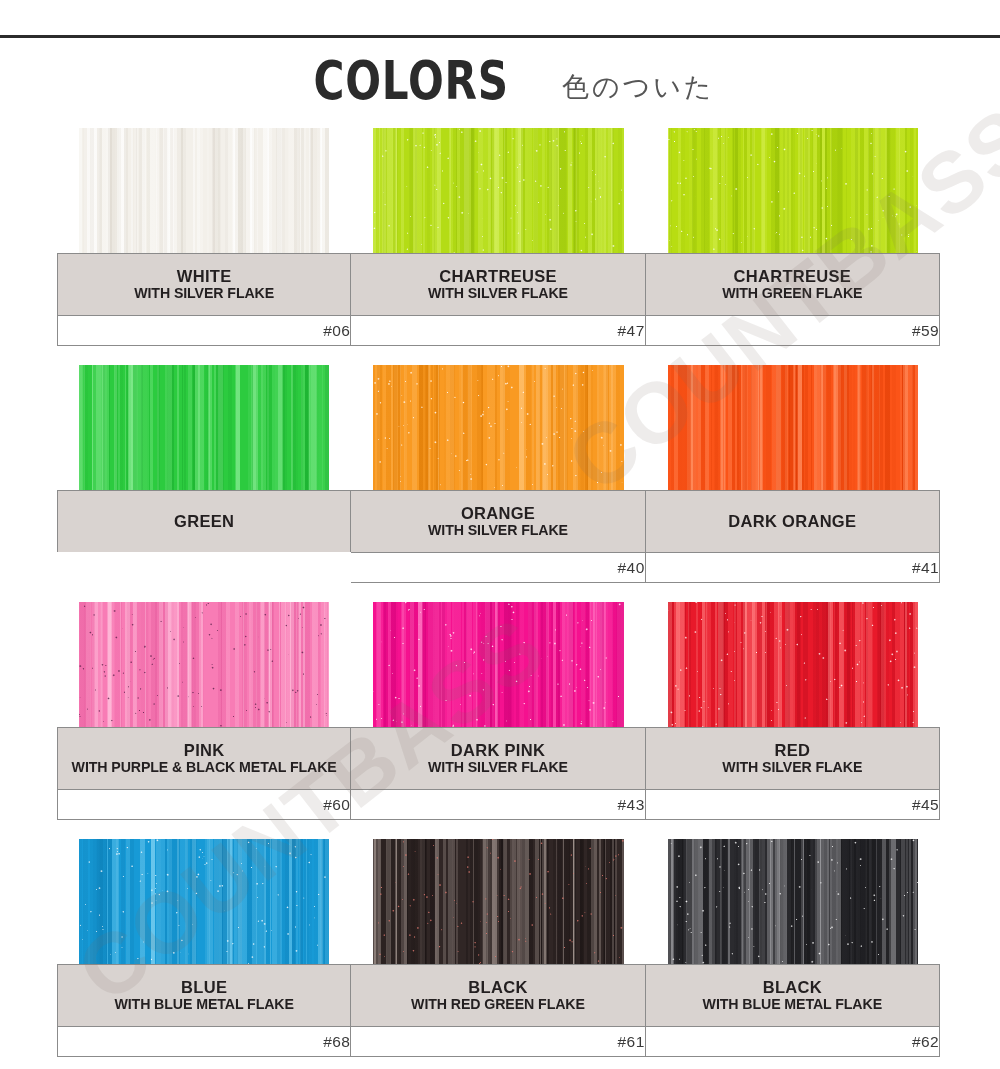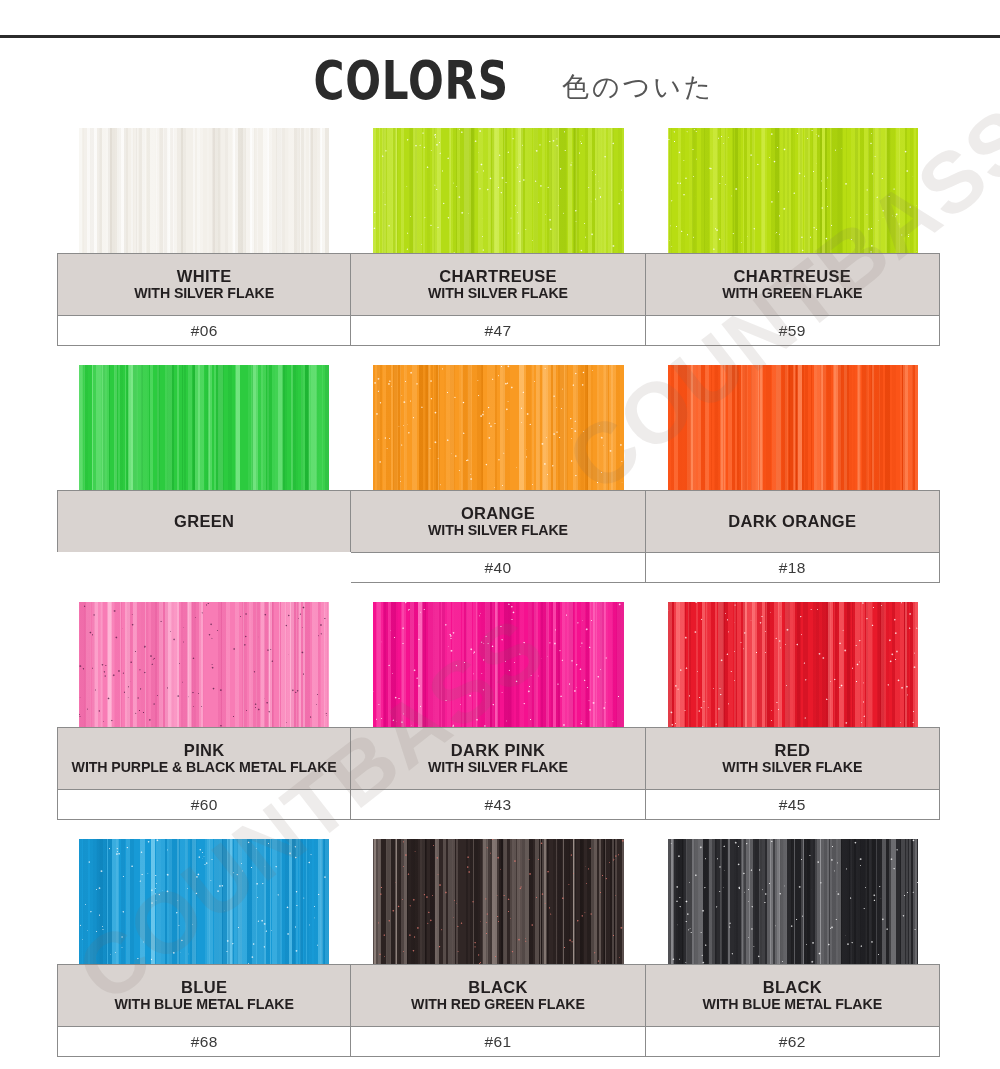--- a/index.html
+++ b/index.html
@@ -149,21 +149,21 @@
     white-space: nowrap;
   }
   .color-desc:empty { display: none; }
 
   .code-box {
     border: 1px solid #8b8b8b;
     background: #ffffff;
     height: 31px;
     display: flex;
     align-items: center;
-    justify-content: center;
+    justify-content: flex-end;
     box-sizing: border-box;
   }
   .code-text {
     font-size: 15.5px;
     color: #3a3a3a;
     letter-spacing: 0.4px;
   }
 
   
   .color-cell:not(:first-child) .label-box,
@@ -261,21 +261,21 @@
         <div class="swatch-wrap">
           <div class="swatch" style="background: rgb(251, 84, 24);">
             <div class="strands" style="background: linear-gradient(90deg, rgb(251, 84, 24) 0%, rgb(251, 84, 24) 0.3%, rgb(251, 84, 24) 0.3%, rgb(251, 84, 24) 1.37%, rgb(241, 76, 17) 1.37%, rgb(241, 76, 17) 2.44%, rgb(253, 119, 67) 2.44%, rgb(253, 119, 67) 4.07%, rgb(240, 74, 16) 4.07%, rgb(240, 74, 16) 5.53%, rgb(251, 84, 24) 5.53%, rgb(251, 84, 24) 6.63%, rgb(240, 74, 16) 6.63%, rgb(240, 74, 16) 7.64%, rgb(240, 74, 16) 7.64%, rgb(240, 74, 16) 9.39%, rgb(254, 133, 85) 9.39%, rgb(254, 133, 85) 9.83%, rgb(245, 78, 19) 9.83%, rgb(245, 78, 19) 11.35%, rgb(251, 84, 24) 11.35%, rgb(251, 84, 24) 12.23%, rgb(251, 84, 24) 12.23%, rgb(251, 84, 24) 13.25%, rgb(236, 71, 13) 13.25%, rgb(236, 71, 13) 14.89%, rgb(253, 122, 71) 14.89%, rgb(253, 122, 71) 15.4%, rgb(251, 84, 24) 15.4%, rgb(251, 84, 24) 16.25%, rgb(251, 84, 24) 16.25%, rgb(251, 84, 24) 17.06%, rgb(235, 70, 12) 17.06%, rgb(235, 70, 12) 17.77%, rgb(251, 84, 24) 17.77%, rgb(251, 84, 24) 18.82%, rgb(243, 77, 18) 18.82%, rgb(243, 77, 18) 20.66%, rgb(254, 127, 77) 20.66%, rgb(254, 127, 77) 21.85%, rgb(251, 84, 24) 21.85%, rgb(251, 84, 24) 22.44%, rgb(254, 126, 76) 22.44%, rgb(254, 126, 76) 23.22%, rgb(251, 84, 24) 23.22%, rgb(251, 84, 24) 24.06%, rgb(253, 119, 67) 24.06%, rgb(253, 119, 67) 25.7%, rgb(231, 66, 9) 25.7%, rgb(231, 66, 9) 26.82%, rgb(251, 84, 24) 26.82%, rgb(251, 84, 24) 27.54%, rgb(235, 70, 12) 27.54%, rgb(235, 70, 12) 29.37%, rgb(255, 143, 97) 29.37%, rgb(255, 143, 97) 29.64%, rgb(253, 115, 62) 29.64%, rgb(253, 115, 62) 30.63%, rgb(252, 106, 51) 30.63%, rgb(252, 106, 51) 31.9%, rgb(251, 84, 24) 31.9%, rgb(251, 84, 24) 32.78%, rgb(251, 84, 24) 32.78%, rgb(251, 84, 24) 33.38%, rgb(254, 129, 80) 33.38%, rgb(254, 129, 80) 35.18%, rgb(254, 138, 91) 35.18%, rgb(254, 138, 91) 36.4%, rgb(244, 78, 19) 36.4%, rgb(244, 78, 19) 36.85%, rgb(254, 137, 90) 36.85%, rgb(254, 137, 90) 37.97%, rgb(244, 78, 19) 37.97%, rgb(244, 78, 19) 39.23%, rgb(238, 73, 15) 39.23%, rgb(238, 73, 15) 41.05%, rgb(251, 84, 24) 41.05%, rgb(251, 84, 24) 43.18%, rgb(254, 139, 92) 43.18%, rgb(254, 139, 92) 45.26%, rgb(240, 74, 16) 45.26%, rgb(240, 74, 16) 45.68%, rgb(232, 67, 10) 45.68%, rgb(232, 67, 10) 47.55%, rgb(251, 84, 24) 47.55%, rgb(251, 84, 24) 48.43%, rgb(229, 65, 8) 48.43%, rgb(229, 65, 8) 49.83%, rgb(253, 119, 67) 49.83%, rgb(253, 119, 67) 50.77%, rgb(227, 63, 6) 50.77%, rgb(227, 63, 6) 52.02%, rgb(255, 146, 101) 52.02%, rgb(255, 146, 101) 53.74%, rgb(244, 78, 19) 53.74%, rgb(244, 78, 19) 54.99%, rgb(232, 67, 10) 54.99%, rgb(232, 67, 10) 55.89%, rgb(251, 84, 24) 55.89%, rgb(251, 84, 24) 57.31%, rgb(227, 63, 6) 57.31%, rgb(227, 63, 6) 57.59%, rgb(251, 84, 24) 57.59%, rgb(251, 84, 24) 58.3%, rgb(255, 141, 94) 58.3%, rgb(255, 141, 94) 59.6%, rgb(254, 129, 79) 59.6%, rgb(254, 129, 79) 61.41%, rgb(255, 140, 93) 61.41%, rgb(255, 140, 93) 61.99%, rgb(241, 75, 16) 61.99%, rgb(241, 75, 16) 63.75%, rgb(234, 69, 11) 63.75%, rgb(234, 69, 11) 65.22%, rgb(251, 84, 24) 65.22%, rgb(251, 84, 24) 66.25%, rgb(254, 134, 86) 66.25%, rgb(254, 134, 86) 66.53%, rgb(254, 125, 75) 66.53%, rgb(254, 125, 75) 67.96%, rgb(232, 67, 10) 67.96%, rgb(232, 67, 10) 69.74%, rgb(235, 70, 12) 69.74%, rgb(235, 70, 12) 70.32%, rgb(253, 122, 71) 70.32%, rgb(253, 122, 71) 71.78%, rgb(244, 78, 19) 71.78%, rgb(244, 78, 19) 73.69%, rgb(251, 84, 24) 73.69%, rgb(251, 84, 24) 75.67%, rgb(253, 123, 72) 75.67%, rgb(253, 123, 72) 76.72%, rgb(251, 84, 24) 76.72%, rgb(251, 84, 24) 77.01%, rgb(251, 84, 24) 77.01%, rgb(251, 84, 24) 77.65%, rgb(233, 68, 11) 77.65%, rgb(233, 68, 11) 79.59%, rgb(242, 76, 17) 79.59%, rgb(242, 76, 17) 80.11%, rgb(251, 84, 24) 80.11%, rgb(251, 84, 24) 81.3%, rgb(238, 72, 14) 81.3%, rgb(238, 72, 14) 82.99%, rgb(235, 70, 12) 82.99%, rgb(235, 70, 12) 84.7%, rgb(251, 84, 24) 84.7%, rgb(251, 84, 24) 86.61%, rgb(240, 75, 16) 86.61%, rgb(240, 75, 16) 88.64%, rgb(228, 63, 7) 88.64%, rgb(228, 63, 7) 88.93%, rgb(251, 84, 24) 88.93%, rgb(251, 84, 24) 89.94%, rgb(251, 84, 24) 89.94%, rgb(251, 84, 24) 91.86%, rgb(251, 84, 24) 91.86%, rgb(251, 84, 24) 93.04%, rgb(251, 84, 24) 93.04%, rgb(251, 84, 24) 93.45%, rgb(230, 65, 9) 93.45%, rgb(230, 65, 9) 94.13%, rgb(254, 131, 83) 94.13%, rgb(254, 131, 83) 94.91%, rgb(253, 121, 70) 94.91%, rgb(253, 121, 70) 95.99%, rgb(253, 111, 57) 95.99%, rgb(253, 111, 57) 98%, rgb(251, 84, 24) 98%, rgb(251, 84, 24) 99.92%, rgb(254, 134, 86) 99.92%, rgb(254, 134, 86) 100%);"></div>
             <div class="strands2" style="background: linear-gradient(90deg, rgb(251, 84, 24) 0%, rgb(251, 84, 24) 0.84%, rgb(251, 84, 24) 0.84%, rgb(251, 84, 24) 2.96%, rgb(251, 84, 24) 2.96%, rgb(251, 84, 24) 3.49%, rgb(251, 84, 24) 3.49%, rgb(251, 84, 24) 4.71%, rgb(251, 84, 24) 4.71%, rgb(251, 84, 24) 5.44%, rgb(251, 84, 24) 5.44%, rgb(251, 84, 24) 5.72%, rgb(239, 73, 15) 5.72%, rgb(239, 73, 15) 6.6%, rgb(233, 68, 11) 6.6%, rgb(233, 68, 11) 6.88%, rgb(251, 84, 24) 6.88%, rgb(251, 84, 24) 7.59%, rgb(253, 120, 68) 7.59%, rgb(253, 120, 68) 8.98%, rgb(255, 139, 92) 8.98%, rgb(255, 139, 92) 11.12%, rgb(254, 123, 73) 11.12%, rgb(254, 123, 73) 12.1%, rgb(254, 138, 91) 12.1%, rgb(254, 138, 91) 13.17%, rgb(251, 84, 24) 13.17%, rgb(251, 84, 24) 15.23%, rgb(254, 137, 90) 15.23%, rgb(254, 137, 90) 16.42%, rgb(251, 84, 24) 16.42%, rgb(251, 84, 24) 18.5%, rgb(240, 74, 16) 18.5%, rgb(240, 74, 16) 19.83%, rgb(251, 84, 24) 19.83%, rgb(251, 84, 24) 21.08%, rgb(254, 137, 90) 21.08%, rgb(254, 137, 90) 22.97%, rgb(251, 84, 24) 22.97%, rgb(251, 84, 24) 24.48%, rgb(251, 84, 24) 24.48%, rgb(251, 84, 24) 25.25%, rgb(251, 84, 24) 25.25%, rgb(251, 84, 24) 25.71%, rgb(251, 84, 24) 25.71%, rgb(251, 84, 24) 26.93%, rgb(253, 113, 59) 26.93%, rgb(253, 113, 59) 27.41%, rgb(239, 74, 15) 27.41%, rgb(239, 74, 15) 28.51%, rgb(251, 84, 24) 28.51%, rgb(251, 84, 24) 29.97%, rgb(232, 67, 10) 29.97%, rgb(232, 67, 10) 31.62%, rgb(252, 101, 45) 31.62%, rgb(252, 101, 45) 33.12%, rgb(227, 63, 6) 33.12%, rgb(227, 63, 6) 33.52%, rgb(245, 79, 20) 33.52%, rgb(245, 79, 20) 34.9%, rgb(251, 84, 24) 34.9%, rgb(251, 84, 24) 35.93%, rgb(254, 133, 85) 35.93%, rgb(254, 133, 85) 36.79%, rgb(254, 128, 78) 36.79%, rgb(254, 128, 78) 37.7%, rgb(251, 84, 24) 37.7%, rgb(251, 84, 24) 38.74%, rgb(251, 84, 24) 38.74%, rgb(251, 84, 24) 39.9%, rgb(251, 84, 24) 39.9%, rgb(251, 84, 24) 41.69%, rgb(253, 114, 61) 41.69%, rgb(253, 114, 61) 43.38%, rgb(240, 75, 16) 43.38%, rgb(240, 75, 16) 45.35%, rgb(251, 84, 24) 45.35%, rgb(251, 84, 24) 46.55%, rgb(251, 84, 24) 46.55%, rgb(251, 84, 24) 46.92%, rgb(254, 124, 73) 46.92%, rgb(254, 124, 73) 47.92%, rgb(229, 64, 7) 47.92%, rgb(229, 64, 7) 48.86%, rgb(242, 76, 17) 48.86%, rgb(242, 76, 17) 50.47%, rgb(253, 113, 60) 50.47%, rgb(253, 113, 60) 51.24%, rgb(228, 63, 7) 51.24%, rgb(228, 63, 7) 51.77%, rgb(252, 102, 47) 51.77%, rgb(252, 102, 47) 53.71%, rgb(227, 63, 6) 53.71%, rgb(227, 63, 6) 54.51%, rgb(251, 84, 24) 54.51%, rgb(251, 84, 24) 56.31%, rgb(251, 84, 24) 56.31%, rgb(251, 84, 24) 58.24%, rgb(251, 84, 24) 58.24%, rgb(251, 84, 24) 59.19%, rgb(251, 84, 24) 59.19%, rgb(251, 84, 24) 60.77%, rgb(240, 74, 16) 60.77%, rgb(240, 74, 16) 61.07%, rgb(254, 125, 75) 61.07%, rgb(254, 125, 75) 63.17%, rgb(251, 84, 24) 63.17%, rgb(251, 84, 24) 65.02%, rgb(251, 84, 24) 65.02%, rgb(251, 84, 24) 65.95%, rgb(255, 143, 97) 65.95%, rgb(255, 143, 97) 67.25%, rgb(253, 121, 70) 67.25%, rgb(253, 121, 70) 69.29%, rgb(244, 78, 19) 69.29%, rgb(244, 78, 19) 70.35%, rgb(228, 64, 7) 70.35%, rgb(228, 64, 7) 71.07%, rgb(227, 63, 6) 71.07%, rgb(227, 63, 6) 72.43%, rgb(251, 84, 24) 72.43%, rgb(251, 84, 24) 74.07%, rgb(245, 79, 20) 74.07%, rgb(245, 79, 20) 74.68%, rgb(251, 84, 24) 74.68%, rgb(251, 84, 24) 75.92%, rgb(254, 133, 85) 75.92%, rgb(254, 133, 85) 76.37%, rgb(253, 114, 61) 76.37%, rgb(253, 114, 61) 77.27%, rgb(251, 84, 24) 77.27%, rgb(251, 84, 24) 78.56%, rgb(251, 84, 24) 78.56%, rgb(251, 84, 24) 79.26%, rgb(252, 103, 48) 79.26%, rgb(252, 103, 48) 80.37%, rgb(236, 71, 13) 80.37%, rgb(236, 71, 13) 81.46%, rgb(255, 142, 96) 81.46%, rgb(255, 142, 96) 82.54%, rgb(251, 84, 24) 82.54%, rgb(251, 84, 24) 84.49%, rgb(253, 112, 58) 84.49%, rgb(253, 112, 58) 85%, rgb(229, 64, 8) 85%, rgb(229, 64, 8) 86.12%, rgb(251, 84, 24) 86.12%, rgb(251, 84, 24) 86.86%, rgb(229, 65, 8) 86.86%, rgb(229, 65, 8) 88.68%, rgb(251, 84, 24) 88.68%, rgb(251, 84, 24) 89.46%, rgb(242, 76, 17) 89.46%, rgb(242, 76, 17) 91.07%, rgb(251, 84, 24) 91.07%, rgb(251, 84, 24) 92.72%, rgb(253, 109, 56) 92.72%, rgb(253, 109, 56) 93.69%, rgb(231, 67, 9) 93.69%, rgb(231, 67, 9) 93.99%, rgb(233, 68, 11) 93.99%, rgb(233, 68, 11) 94.74%, rgb(254, 129, 80) 94.74%, rgb(254, 129, 80) 96.05%, rgb(251, 84, 24) 96.05%, rgb(251, 84, 24) 97.47%, rgb(228, 63, 7) 97.47%, rgb(228, 63, 7) 98.82%, rgb(253, 121, 70) 98.82%, rgb(253, 121, 70) 100%); opacity: 0.45;"></div>
           </div>
         </div>
         <div class="label-box single">
           <div class="color-name">DARK ORANGE</div>
         </div>
         <div class="code-box">
-          <span class="code-text">#18</span>
+          <span class="code-text">#41</span>
         </div>
       </div>
     </div>
     <div class="color-row">
       <div class="color-cell">
         <div class="swatch-wrap">
           <div class="swatch" style="background: rgb(248, 124, 181);">
             <div class="strands" style="background: linear-gradient(90deg, rgb(248, 124, 181) 0%, rgb(248, 124, 181) 0.55%, rgb(242, 113, 173) 0.55%, rgb(242, 113, 173) 2.11%, rgb(238, 107, 168) 2.11%, rgb(238, 107, 168) 3.91%, rgb(238, 105, 167) 3.91%, rgb(238, 105, 167) 4.56%, rgb(241, 112, 172) 4.56%, rgb(241, 112, 172) 6.32%, rgb(250, 144, 193) 6.32%, rgb(250, 144, 193) 8.46%, rgb(251, 155, 199) 8.46%, rgb(251, 155, 199) 9.79%, rgb(248, 124, 181) 9.79%, rgb(248, 124, 181) 11.44%, rgb(254, 179, 212) 11.44%, rgb(254, 179, 212) 13.36%, rgb(248, 124, 181) 13.36%, rgb(248, 124, 181) 14.41%, rgb(242, 112, 173) 14.41%, rgb(242, 112, 173) 16.25%, rgb(252, 163, 204) 16.25%, rgb(252, 163, 204) 16.76%, rgb(237, 105, 167) 16.76%, rgb(237, 105, 167) 17.17%, rgb(248, 124, 181) 17.17%, rgb(248, 124, 181) 18.24%, rgb(254, 185, 216) 18.24%, rgb(254, 185, 216) 20.35%, rgb(248, 124, 181) 20.35%, rgb(248, 124, 181) 21.63%, rgb(248, 124, 181) 21.63%, rgb(248, 124, 181) 22.45%, rgb(248, 124, 181) 22.45%, rgb(248, 124, 181) 22.81%, rgb(254, 181, 214) 22.81%, rgb(254, 181, 214) 23.2%, rgb(248, 124, 181) 23.2%, rgb(248, 124, 181) 24.16%, rgb(248, 124, 181) 24.16%, rgb(248, 124, 181) 26.31%, rgb(242, 113, 173) 26.31%, rgb(242, 113, 173) 27.46%, rgb(248, 124, 181) 27.46%, rgb(248, 124, 181) 28.68%, rgb(250, 142, 191) 28.68%, rgb(250, 142, 191) 29%, rgb(235, 101, 164) 29%, rgb(235, 101, 164) 31.01%, rgb(248, 124, 181) 31.01%, rgb(248, 124, 181) 31.93%, rgb(253, 168, 207) 31.93%, rgb(253, 168, 207) 33.6%, rgb(238, 107, 168) 33.6%, rgb(238, 107, 168) 35.74%, rgb(255, 191, 220) 35.74%, rgb(255, 191, 220) 37.4%, rgb(253, 173, 209) 37.4%, rgb(253, 173, 209) 38.04%, rgb(248, 124, 181) 38.04%, rgb(248, 124, 181) 39.28%, rgb(252, 159, 201) 39.28%, rgb(252, 159, 201) 40.14%, rgb(248, 124, 181) 40.14%, rgb(248, 124, 181) 40.71%, rgb(234, 99, 163) 40.71%, rgb(234, 99, 163) 41.43%, rgb(248, 124, 181) 41.43%, rgb(248, 124, 181) 43.29%, rgb(254, 187, 217) 43.29%, rgb(254, 187, 217) 44.05%, rgb(252, 161, 202) 44.05%, rgb(252, 161, 202) 45.22%, rgb(240, 110, 171) 45.22%, rgb(240, 110, 171) 46.89%, rgb(248, 124, 181) 46.89%, rgb(248, 124, 181) 47.91%, rgb(248, 124, 181) 47.91%, rgb(248, 124, 181) 48.88%, rgb(252, 160, 202) 48.88%, rgb(252, 160, 202) 49.46%, rgb(244, 117, 176) 49.46%, rgb(244, 117, 176) 50.17%, rgb(248, 124, 181) 50.17%, rgb(248, 124, 181) 51.95%, rgb(248, 124, 181) 51.95%, rgb(248, 124, 181) 53.5%, rgb(248, 124, 181) 53.5%, rgb(248, 124, 181) 54.94%, rgb(248, 124, 181) 54.94%, rgb(248, 124, 181) 55.96%, rgb(248, 124, 181) 55.96%, rgb(248, 124, 181) 56.66%, rgb(235, 100, 164) 56.66%, rgb(235, 100, 164) 57.32%, rgb(244, 116, 176) 57.32%, rgb(244, 116, 176) 58.64%, rgb(251, 151, 197) 58.64%, rgb(251, 151, 197) 60.42%, rgb(248, 124, 181) 60.42%, rgb(248, 124, 181) 62.35%, rgb(251, 156, 199) 62.35%, rgb(251, 156, 199) 63.89%, rgb(248, 124, 181) 63.89%, rgb(248, 124, 181) 65.48%, rgb(252, 167, 206) 65.48%, rgb(252, 167, 206) 66.13%, rgb(248, 124, 181) 66.13%, rgb(248, 124, 181) 66.84%, rgb(248, 124, 181) 66.84%, rgb(248, 124, 181) 67.49%, rgb(248, 124, 181) 67.49%, rgb(248, 124, 181) 68.32%, rgb(248, 124, 181) 68.32%, rgb(248, 124, 181) 68.82%, rgb(244, 117, 176) 68.82%, rgb(244, 117, 176) 70.85%, rgb(251, 150, 196) 70.85%, rgb(251, 150, 196) 71.17%, rgb(248, 124, 181) 71.17%, rgb(248, 124, 181) 72.31%, rgb(251, 149, 195) 72.31%, rgb(251, 149, 195) 73.92%, rgb(237, 105, 167) 73.92%, rgb(237, 105, 167) 75.98%, rgb(254, 185, 216) 75.98%, rgb(254, 185, 216) 76.28%, rgb(248, 124, 181) 76.28%, rgb(248, 124, 181) 76.76%, rgb(255, 187, 217) 76.76%, rgb(255, 187, 217) 77.26%, rgb(235, 100, 163) 77.26%, rgb(235, 100, 163) 78.01%, rgb(248, 124, 181) 78.01%, rgb(248, 124, 181) 78.7%, rgb(248, 124, 181) 78.7%, rgb(248, 124, 181) 80.34%, rgb(238, 105, 168) 80.34%, rgb(238, 105, 168) 80.74%, rgb(252, 163, 203) 80.74%, rgb(252, 163, 203) 82.65%, rgb(248, 124, 181) 82.65%, rgb(248, 124, 181) 84.52%, rgb(254, 182, 214) 84.52%, rgb(254, 182, 214) 86.08%, rgb(244, 117, 176) 86.08%, rgb(244, 117, 176) 86.89%, rgb(251, 158, 200) 86.89%, rgb(251, 158, 200) 87.28%, rgb(248, 124, 181) 87.28%, rgb(248, 124, 181) 87.64%, rgb(251, 157, 200) 87.64%, rgb(251, 157, 200) 88.86%, rgb(248, 124, 181) 88.86%, rgb(248, 124, 181) 89.8%, rgb(255, 189, 218) 89.8%, rgb(255, 189, 218) 90.44%, rgb(236, 101, 165) 90.44%, rgb(236, 101, 165) 92.49%, rgb(248, 124, 181) 92.49%, rgb(248, 124, 181) 93.25%, rgb(252, 165, 204) 93.25%, rgb(252, 165, 204) 94.34%, rgb(252, 162, 203) 94.34%, rgb(252, 162, 203) 95.41%, rgb(242, 113, 173) 95.41%, rgb(242, 113, 173) 96.47%, rgb(248, 124, 181) 96.47%, rgb(248, 124, 181) 96.93%, rgb(251, 149, 195) 96.93%, rgb(251, 149, 195) 98.36%, rgb(248, 124, 181) 98.36%, rgb(248, 124, 181) 99.33%, rgb(238, 106, 168) 99.33%, rgb(238, 106, 168) 99.59%, rgb(255, 188, 218) 99.59%, rgb(255, 188, 218) 100%);"></div>
             <div class="strands2" style="background: linear-gradient(90deg, rgb(237, 103, 166) 0%, rgb(237, 103, 166) 1.61%, rgb(236, 102, 165) 1.61%, rgb(236, 102, 165) 2.22%, rgb(239, 108, 169) 2.22%, rgb(239, 108, 169) 2.81%, rgb(250, 148, 195) 2.81%, rgb(250, 148, 195) 4.66%, rgb(248, 124, 181) 4.66%, rgb(248, 124, 181) 5.33%, rgb(250, 147, 194) 5.33%, rgb(250, 147, 194) 6.15%, rgb(254, 180, 213) 6.15%, rgb(254, 180, 213) 7.66%, rgb(248, 124, 181) 7.66%, rgb(248, 124, 181) 8.77%, rgb(251, 150, 196) 8.77%, rgb(251, 150, 196) 9.22%, rgb(248, 124, 181) 9.22%, rgb(248, 124, 181) 11.24%, rgb(254, 185, 216) 11.24%, rgb(254, 185, 216) 12.66%, rgb(250, 144, 193) 12.66%, rgb(250, 144, 193) 14.2%, rgb(248, 124, 181) 14.2%, rgb(248, 124, 181) 15.99%, rgb(248, 124, 181) 15.99%, rgb(248, 124, 181) 17.59%, rgb(248, 124, 181) 17.59%, rgb(248, 124, 181) 19.21%, rgb(237, 104, 166) 19.21%, rgb(237, 104, 166) 21.09%, rgb(241, 112, 172) 21.09%, rgb(241, 112, 172) 21.6%, rgb(254, 187, 217) 21.6%, rgb(254, 187, 217) 22.79%, rgb(241, 111, 171) 22.79%, rgb(241, 111, 171) 24.64%, rgb(237, 105, 167) 24.64%, rgb(237, 105, 167) 26.54%, rgb(254, 184, 215) 26.54%, rgb(254, 184, 215) 26.92%, rgb(243, 116, 175) 26.92%, rgb(243, 116, 175) 27.83%, rgb(252, 167, 206) 27.83%, rgb(252, 167, 206) 28.17%, rgb(248, 124, 181) 28.17%, rgb(248, 124, 181) 28.97%, rgb(248, 124, 181) 28.97%, rgb(248, 124, 181) 30.42%, rgb(237, 104, 167) 30.42%, rgb(237, 104, 167) 31.81%, rgb(239, 107, 169) 31.81%, rgb(239, 107, 169) 33.07%, rgb(242, 113, 173) 33.07%, rgb(242, 113, 173) 34.47%, rgb(254, 186, 217) 34.47%, rgb(254, 186, 217) 35.67%, rgb(250, 147, 194) 35.67%, rgb(250, 147, 194) 36.86%, rgb(244, 116, 175) 36.86%, rgb(244, 116, 175) 38%, rgb(254, 186, 217) 38%, rgb(254, 186, 217) 39.9%, rgb(248, 124, 181) 39.9%, rgb(248, 124, 181) 41.74%, rgb(235, 100, 164) 41.74%, rgb(235, 100, 164) 43.57%, rgb(253, 168, 206) 43.57%, rgb(253, 168, 206) 44.89%, rgb(237, 103, 166) 44.89%, rgb(237, 103, 166) 45.49%, rgb(240, 109, 170) 45.49%, rgb(240, 109, 170) 45.86%, rgb(236, 103, 166) 45.86%, rgb(236, 103, 166) 46.42%, rgb(237, 104, 166) 46.42%, rgb(237, 104, 166) 47.86%, rgb(252, 163, 203) 47.86%, rgb(252, 163, 203) 49.75%, rgb(248, 124, 181) 49.75%, rgb(248, 124, 181) 51.63%, rgb(248, 124, 181) 51.63%, rgb(248, 124, 181) 53.08%, rgb(248, 124, 181) 53.08%, rgb(248, 124, 181) 53.5%, rgb(248, 124, 181) 53.5%, rgb(248, 124, 181) 55.24%, rgb(248, 124, 181) 55.24%, rgb(248, 124, 181) 55.55%, rgb(234, 99, 163) 55.55%, rgb(234, 99, 163) 57.01%, rgb(243, 116, 175) 57.01%, rgb(243, 116, 175) 58.63%, rgb(248, 124, 181) 58.63%, rgb(248, 124, 181) 60.66%, rgb(248, 124, 181) 60.66%, rgb(248, 124, 181) 62.78%, rgb(248, 124, 181) 62.78%, rgb(248, 124, 181) 63.79%, rgb(248, 124, 181) 63.79%, rgb(248, 124, 181) 65.05%, rgb(235, 100, 163) 65.05%, rgb(235, 100, 163) 66.85%, rgb(236, 102, 165) 66.85%, rgb(236, 102, 165) 67.32%, rgb(248, 124, 181) 67.32%, rgb(248, 124, 181) 67.94%, rgb(252, 163, 203) 67.94%, rgb(252, 163, 203) 69.64%, rgb(242, 112, 172) 69.64%, rgb(242, 112, 172) 70.88%, rgb(234, 99, 163) 70.88%, rgb(234, 99, 163) 72.24%, rgb(254, 180, 213) 72.24%, rgb(254, 180, 213) 72.5%, rgb(248, 124, 181) 72.5%, rgb(248, 124, 181) 72.93%, rgb(252, 165, 204) 72.93%, rgb(252, 165, 204) 74.55%, rgb(248, 124, 181) 74.55%, rgb(248, 124, 181) 75.43%, rgb(253, 174, 210) 75.43%, rgb(253, 174, 210) 76.89%, rgb(238, 106, 168) 76.89%, rgb(238, 106, 168) 77.58%, rgb(248, 124, 181) 77.58%, rgb(248, 124, 181) 78.15%, rgb(248, 124, 181) 78.15%, rgb(248, 124, 181) 79.91%, rgb(255, 191, 219) 79.91%, rgb(255, 191, 219) 80.35%, rgb(248, 124, 181) 80.35%, rgb(248, 124, 181) 82.23%, rgb(252, 159, 201) 82.23%, rgb(252, 159, 201) 83.38%, rgb(253, 171, 208) 83.38%, rgb(253, 171, 208) 84.78%, rgb(236, 102, 165) 84.78%, rgb(236, 102, 165) 85.73%, rgb(235, 100, 164) 85.73%, rgb(235, 100, 164) 86.19%, rgb(234, 98, 162) 86.19%, rgb(234, 98, 162) 88.16%, rgb(252, 163, 203) 88.16%, rgb(252, 163, 203) 88.67%, rgb(238, 106, 168) 88.67%, rgb(238, 106, 168) 90.33%, rgb(248, 124, 181) 90.33%, rgb(248, 124, 181) 91.93%, rgb(248, 124, 181) 91.93%, rgb(248, 124, 181) 92.64%, rgb(248, 124, 181) 92.64%, rgb(248, 124, 181) 94.25%, rgb(248, 124, 181) 94.25%, rgb(248, 124, 181) 95.97%, rgb(248, 124, 181) 95.97%, rgb(248, 124, 181) 97.99%, rgb(253, 171, 208) 97.99%, rgb(253, 171, 208) 99.41%, rgb(248, 124, 181) 99.41%, rgb(248, 124, 181) 100%); opacity: 0.45;"></div>
             <div class="sparkle" style="background: radial-gradient(0.81px at 25.78% 88.43%, rgba(70, 20, 60, 0.8) 0px, rgba(255, 255, 255, 0) 100%), radial-gradient(1.03px at 88.56% 9.72%, rgba(70, 20, 60, 0.8) 0px, rgba(255, 255, 255, 0) 100%), radial-gradient(1.1px at 76.09% 87.79%, rgba(70, 20, 60, 0.8) 0px, rgba(255, 255, 255, 0) 100%), radial-gradient(0.83px at 55.32% 22.9%, rgba(70, 20, 60, 0.8) 0px, rgba(255, 255, 255, 0) 100%), radial-gradient(0.58px at 20.41% 63.42%, rgba(70, 20, 60, 0.8) 0px, rgba(255, 255, 255, 0) 100%), radial-gradient(1.19px at 77.34% 47.39%, rgba(70, 20, 60, 0.8) 0px, rgba(255, 255, 255, 0) 100%), radial-gradient(1.33px at 14.93% 28.36%, rgba(70, 20, 60, 0.8) 0px, rgba(255, 255, 255, 0) 100%), radial-gradient(0.71px at 43.92% 75.93%, rgba(70, 20, 60, 0.8) 0px, rgba(255, 255, 255, 0) 100%), radial-gradient(1.15px at 45.59% 72.42%, rgba(70, 20, 60, 0.8) 0px, rgba(255, 255, 255, 0) 100%), radial-gradient(1.04px at 23.66% 76.8%, rgba(70, 20, 60, 0.8) 0px, rgba(255, 255, 255, 0) 100%), radial-gradient(0.75px at 47.85% 73.38%, rgba(70, 20, 60, 0.8) 0px, rgba(255, 255, 255, 0) 100%), radial-gradient(0.56px at 26.36% 36.34%, rgba(70, 20, 60, 0.8) 0px, rgba(255, 255, 255, 0) 100%), radial-gradient(1.37px at 13.88% 58.61%, rgba(70, 20, 60, 0.8) 0px, rgba(255, 255, 255, 0) 100%), radial-gradient(0.51px at 9.69% 95.66%, rgba(70, 20, 60, 0.8) 0px, rgba(255, 255, 255, 0) 100%), radial-gradient(0.54px at 83.08% 96.22%, rgba(70, 20, 60, 0.8) 0px, rgba(255, 255, 255, 0) 100%), radial-gradient(1.02px at 50.99% 2.38%, rgba(70, 20, 60, 0.8) 0px, rgba(255, 255, 255, 0) 100%), radial-gradient(0.81px at 41.69% 32%, rgba(70, 20, 60, 0.8) 0px, rgba(255, 255, 255, 0) 100%), radial-gradient(1.14px at 92.62% 92.04%, rgba(70, 20, 60, 0.8) 0px, rgba(255, 255, 255, 0) 100%), radial-gradient(0.56px at 17.52% 21.52%, rgba(70, 20, 60, 0.8) 0px, rgba(255, 255, 255, 0) 100%), radial-gradient(0.97px at 96.88% 25.5%, rgba(70, 20, 60, 0.8) 0px, rgba(255, 255, 255, 0) 100%), radial-gradient(1.29px at 52.85% 17.88%, rgba(70, 20, 60, 0.8) 0px, rgba(255, 255, 255, 0) 100%), radial-gradient(1.19px at 45.79% 45.05%, rgba(70, 20, 60, 0.8) 0px, rgba(255, 255, 255, 0) 100%), radial-gradient(1.28px at 28.32% 94.3%, rgba(70, 20, 60, 0.8) 0px, rgba(255, 255, 255, 0) 100%), radial-gradient(0.67px at 71.96% 28%, rgba(70, 20, 60, 0.8) 0px, rgba(255, 255, 255, 0) 100%), radial-gradient(0.78px at 0.09% 90.11%, rgba(70, 20, 60, 0.8) 0px, rgba(255, 255, 255, 0) 100%), radial-gradient(0.53px at 41.74% 20.1%, rgba(70, 20, 60, 0.8) 0px, rgba(255, 255, 255, 0) 100%), radial-gradient(1.21px at 56.77% 98.95%, rgba(70, 20, 60, 0.8) 0px, rgba(255, 255, 255, 0) 100%), radial-gradient(1.3px at 11.81% 77.14%, rgba(70, 20, 60, 0.8) 0px, rgba(255, 255, 255, 0) 100%), radial-gradient(1.26px at 9.39% 50.21%, rgba(70, 20, 60, 0.8) 0px, rgba(255, 255, 255, 0) 100%), radial-gradient(1.15px at 75.59% 38.53%, rgba(70, 20, 60, 0.8) 0px, rgba(255, 255, 255, 0) 100%), radial-gradient(1.01px at 51.7% 1.19%, rgba(70, 20, 60, 0.8) 0px, rgba(255, 255, 255, 0) 100%), radial-gradient(1.05px at 89.78% 57.67%, rgba(70, 20, 60, 0.8) 0px, rgba(255, 255, 255, 0) 100%), radial-gradient(0.83px at 76.72% 38.16%, rgba(70, 20, 60, 0.8) 0px, rgba(255, 255, 255, 0) 100%), radial-gradient(1.21px at 52.2% 26.18%, rgba(70, 20, 60, 0.8) 0px, rgba(255, 255, 255, 0) 100%), radial-gradient(0.76px at 64.53% 11.71%, rgba(70, 20, 60, 0.8) 0px, rgba(255, 255, 255, 0) 100%), radial-gradient(1.24px at 74.53% 10.13%, rgba(70, 20, 60, 0.8) 0px, rgba(255, 255, 255, 0) 100%), radial-gradient(1.3px at 71.9% 85.99%, rgba(70, 20, 60, 0.8) 0px, rgba(255, 255, 255, 0) 100%), radial-gradient(1.29px at 85.53% 70.67%, rgba(70, 20, 60, 0.8) 0px, rgba(255, 255, 255, 0) 100%), radial-gradient(1.1px at 13.13% 94.82%, rgba(70, 20, 60, 0.8) 0px, rgba(255, 255, 255, 0) 100%), radial-gradient(0.72px at 95.82% 27.09%, rgba(70, 20, 60, 0.8) 0px, rgba(255, 255, 255, 0) 100%), radial-gradient(1.06px at 29.3% 49.84%, rgba(70, 20, 60, 0.8) 0px, rgba(255, 255, 255, 0) 100%), radial-gradient(0.53px at 83.63% 42.14%, rgba(70, 20, 60, 0.8) 0px, rgba(255, 255, 255, 0) 100%), radial-gradient(1.38px at 56.72% 70.53%, rgba(70, 20, 60, 0.8) 0px, rgba(255, 255, 255, 0) 100%), radial-gradient(1.29px at 4.55% 24.44%, rgba(70, 20, 60, 0.8) 0px, rgba(255, 255, 255, 0) 100%), radial-gradient(1.08px at 30.05% 81.63%, rgba(70, 20, 60, 0.8) 0px, rgba(255, 255, 255, 0) 100%), radial-gradient(0.98px at 17.74% 56.92%, rgba(70, 20, 60, 0.8) 0px, rgba(255, 255, 255, 0) 100%), radial-gradient(0.63px at 49.1% 83.55%, rgba(70, 20, 60, 0.8) 0px, rgba(255, 255, 255, 0) 100%), radial-gradient(1.28px at 38.04% 29.96%, rgba(70, 20, 60, 0.8) 0px, rgba(255, 255, 255, 0) 100%), radial-gradient(0.96px at 5.38% 26.26%, rgba(70, 20, 60, 0.8) 0px, rgba(255, 255, 255, 0) 100%), radial-gradient(0.9px at 98.89% 89.06%, rgba(70, 20, 60, 0.8) 0px, rgba(255, 255, 255, 0) 100%), radial-gradient(1.33px at 62.09% 37.58%, rgba(70, 20, 60, 0.8) 0px, rgba(255, 255, 255, 0) 100%), radial-gradient(1.13px at 26.31% 56.42%, rgba(70, 20, 60, 0.8) 0px, rgba(255, 255, 255, 0) 100%), radial-gradient(1.38px at 15.97% 55.18%, rgba(70, 20, 60, 0.8) 0px, rgba(255, 255, 255, 0) 100%), radial-gradient(1.09px at 10.48% 59.23%, rgba(70, 20, 60, 0.8) 0px, rgba(255, 255, 255, 0) 100%), radial-gradient(1.39px at 96.77% 18.42%, rgba(70, 20, 60, 0.8) 0px, rgba(255, 255, 255, 0) 100%), radial-gradient(1.39px at 0.53% 51.3%, rgba(70, 20, 60, 0.8) 0px, rgba(255, 255, 255, 0) 100%), radial-gradient(1.11px at 86.7% 72.34%, rgba(70, 20, 60, 0.8) 0px, rgba(255, 255, 255, 0) 100%), radial-gradient(1.1px at 70.19% 55.84%, rgba(70, 20, 60, 0.8) 0px, rgba(255, 255, 255, 0) 100%), radial-gradient(0.93px at 24.38% 54.3%, rgba(70, 20, 60, 0.8) 0px, rgba(255, 255, 255, 0) 100%), radial-gradient(1.36px at 89.35% 40.34%, rgba(70, 20, 60, 0.8) 0px, rgba(255, 255, 255, 0) 100%), radial-gradient(1.12px at 1.78% 53.43%, rgba(70, 20, 60, 0.8) 0px, rgba(255, 255, 255, 0) 100%), radial-gradient(0.89px at 19.82% 67.87%, rgba(70, 20, 60, 0.8) 0px, rgba(255, 255, 255, 0) 100%), radial-gradient(0.82px at 24.22% 86.76%, rgba(70, 20, 60, 0.8) 0px, rgba(255, 255, 255, 0) 100%), radial-gradient(1.39px at 14.24% 7.17%, rgba(70, 20, 60, 0.8) 0px, rgba(255, 255, 255, 0) 100%), radial-gradient(1.36px at 89.77% 4.4%, rgba(70, 20, 60, 0.8) 0px, rgba(255, 255, 255, 0) 100%), radial-gradient(1.2px at 66.32% 34.26%, rgba(70, 20, 60, 0.8) 0px, rgba(255, 255, 255, 0) 100%), radial-gradient(0.92px at 10.74% 50.7%, rgba(70, 20, 60, 0.8) 0px, rgba(255, 255, 255, 0) 100%), radial-gradient(0.72px at 19.64% 76.13%, rgba(70, 20, 60, 0.8) 0px, rgba(255, 255, 255, 0) 100%), radial-gradient(0.78px at 53.23% 50.08%, rgba(70, 20, 60, 0.8) 0px, rgba(255, 255, 255, 0) 100%), radial-gradient(0.81px at 22.56% 39.52%, rgba(70, 20, 60, 0.8) 0px, rgba(255, 255, 255, 0) 100%), radial-gradient(0.79px at 66.94% 86.93%, rgba(70, 20, 60, 0.8) 0px, rgba(255, 255, 255, 0) 100%), radial-gradient(0.56px at 98.96% 90.52%, rgba(70, 20, 60, 0.8) 0px, rgba(255, 255, 255, 0) 100%), radial-gradient(0.89px at 22.71% 89.02%, rgba(70, 20, 60, 0.8) 0px, rgba(255, 255, 255, 0) 100%), radial-gradient(0.67px at 21.24% 10.13%, rgba(70, 20, 60, 0.8) 0px, rgba(255, 255, 255, 0) 100%), radial-gradient(1.35px at 26.35% 35.67%, rgba(70, 20, 60, 0.8) 0px, rgba(255, 255, 255, 0) 100%), radial-gradient(1.07px at 2.24% 3.43%, rgba(70, 20, 60, 0.8) 0px, rgba(255, 255, 255, 0) 100%), radial-gradient(1.34px at 39.71% 75.26%, rgba(70, 20, 60, 0.8) 0px, rgba(255, 255, 255, 0) 100%), radial-gradient(0.78px at 0.4% 91.61%, rgba(70, 20, 60, 0.8) 0px, rgba(255, 255, 255, 0) 100%), radial-gradient(0.65px at 70.66% 84.43%, rgba(70, 20, 60, 0.8) 0px, rgba(255, 255, 255, 0) 100%), radial-gradient(0.58px at 36.58% 23.37%, rgba(70, 20, 60, 0.8) 0px, rgba(255, 255, 255, 0) 100%), radial-gradient(1.02px at 98.34% 13.2%, rgba(70, 20, 60, 0.8) 0px, rgba(255, 255, 255, 0) 100%), radial-gradient(1.21px at 83.9% 10.77%, rgba(70, 20, 60, 0.8) 0px, rgba(255, 255, 255, 0) 100%), radial-gradient(0.95px at 35.34% 68.76%, rgba(70, 20, 60, 0.8) 0px, rgba(255, 255, 255, 0) 100%), radial-gradient(0.65px at 95.11% 81.86%, rgba(70, 20, 60, 0.8) 0px, rgba(255, 255, 255, 0) 100%), radial-gradient(0.59px at 0.41% 76.28%, rgba(70, 20, 60, 0.8) 0px, rgba(255, 255, 255, 0) 100%), radial-gradient(0.8px at 5.41% 52.93%, rgba(70, 20, 60, 0.8) 0px, rgba(255, 255, 255, 0) 100%), radial-gradient(0.68px at 40.31% 49.2%, rgba(70, 20, 60, 0.8) 0px, rgba(255, 255, 255, 0) 100%), radial-gradient(0.58px at 75.56% 15.2%, rgba(70, 20, 60, 0.8) 0px, rgba(255, 255, 255, 0) 100%), radial-gradient(0.85px at 3.49% 85.67%, rgba(70, 20, 60, 0.8) 0px, rgba(255, 255, 255, 0) 100%), radial-gradient(0.9px at 49.27% 8.74%, rgba(70, 20, 60, 0.8) 0px, rgba(255, 255, 255, 0) 100%), radial-gradient(0.67px at 87.92% 13.03%, rgba(70, 20, 60, 0.8) 0px, rgba(255, 255, 255, 0) 100%), radial-gradient(0.54px at 74.27% 77.55%, rgba(70, 20, 60, 0.8) 0px, rgba(255, 255, 255, 0) 100%), radial-gradient(1.17px at 66.83% 9.59%, rgba(70, 20, 60, 0.8) 0px, rgba(255, 255, 255, 0) 100%), radial-gradient(0.86px at 6.67% 70.4%, rgba(70, 20, 60, 0.8) 0px, rgba(255, 255, 255, 0) 100%), radial-gradient(0.67px at 95.36% 74.12%, rgba(70, 20, 60, 0.8) 0px, rgba(255, 255, 255, 0) 100%), radial-gradient(1.17px at 66.69% 27.6%, rgba(70, 20, 60, 0.8) 0px, rgba(255, 255, 255, 0) 100%), radial-gradient(1.1px at 24.63% 69.55%, rgba(70, 20, 60, 0.8) 0px, rgba(255, 255, 255, 0) 100%), radial-gradient(1.23px at 70.63% 81.76%, rgba(70, 20, 60, 0.8) 0px, rgba(255, 255, 255, 0) 100%), radial-gradient(1.31px at 53.81% 69.3%, rgba(70, 20, 60, 0.8) 0px, rgba(255, 255, 255, 0) 100%), radial-gradient(1.16px at 10.17% 55.89%, rgba(70, 20, 60, 0.8) 0px, rgba(255, 255, 255, 0) 100%), radial-gradient(0.73px at 41.49% 64.07%, rgba(70, 20, 60, 0.8) 0px, rgba(255, 255, 255, 0) 100%), radial-gradient(1.04px at 18.19% 72.21%, rgba(70, 20, 60, 0.8) 0px, rgba(255, 255, 255, 0) 100%), radial-gradient(0.8px at 31.31% 74.89%, rgba(70, 20, 60, 0.8) 0px, rgba(255, 255, 255, 0) 100%), radial-gradient(1px at 30.1% 45.14%, rgba(70, 20, 60, 0.8) 0px, rgba(255, 255, 255, 0) 100%), radial-gradient(0.77px at 29.66% 46.21%, rgba(70, 20, 60, 0.8) 0px, rgba(255, 255, 255, 0) 100%), radial-gradient(0.85px at 53.18% 28.94%, rgba(70, 20, 60, 0.8) 0px, rgba(255, 255, 255, 0) 100%), radial-gradient(0.89px at 61.84% 91.53%, rgba(70, 20, 60, 0.8) 0px, rgba(255, 255, 255, 0) 100%), radial-gradient(1.24px at 75.27% 80.57%, rgba(70, 20, 60, 0.8) 0px, rgba(255, 255, 255, 0) 100%), radial-gradient(0.97px at 32.84% 15.48%, rgba(70, 20, 60, 0.8) 0px, rgba(255, 255, 255, 0) 100%), radial-gradient(1.18px at 8.15% 87.17%, rgba(70, 20, 60, 0.8) 0px, rgba(255, 255, 255, 0) 100%), radial-gradient(1.22px at 87.44% 71.03%, rgba(70, 20, 60, 0.8) 0px, rgba(255, 255, 255, 0) 100%), radial-gradient(1.31px at 53.44% 52.57%, rgba(70, 20, 60, 0.8) 0px, rgba(255, 255, 255, 0) 100%), radial-gradient(1.06px at 6.04% 10.37%, rgba(70, 20, 60, 0.8) 0px, rgba(255, 255, 255, 0) 100%), radial-gradient(1.38px at 28.79% 43.26%, rgba(70, 20, 60, 0.8) 0px, rgba(255, 255, 255, 0) 100%), radial-gradient(0.51px at 45.89% 83.5%, rgba(70, 20, 60, 0.8) 0px, rgba(255, 255, 255, 0) 100%), radial-gradient(1.14px at 82.94% 18.84%, rgba(70, 20, 60, 0.8) 0px, rgba(255, 255, 255, 0) 100%), radial-gradient(0.59px at 46.52% 12.21%, rgba(70, 20, 60, 0.8) 0px, rgba(255, 255, 255, 0) 100%), radial-gradient(0.61px at 89.27% 20.22%, rgba(70, 20, 60, 0.8) 0px, rgba(255, 255, 255, 0) 100%), radial-gradient(1.25px at 20.88% 48.22%, rgba(70, 20, 60, 0.8) 0px, rgba(255, 255, 255, 0) 100%), radial-gradient(1.26px at 21.44% 18.17%, rgba(70, 20, 60, 0.8) 0px, rgba(255, 255, 255, 0) 100%);"></div>

